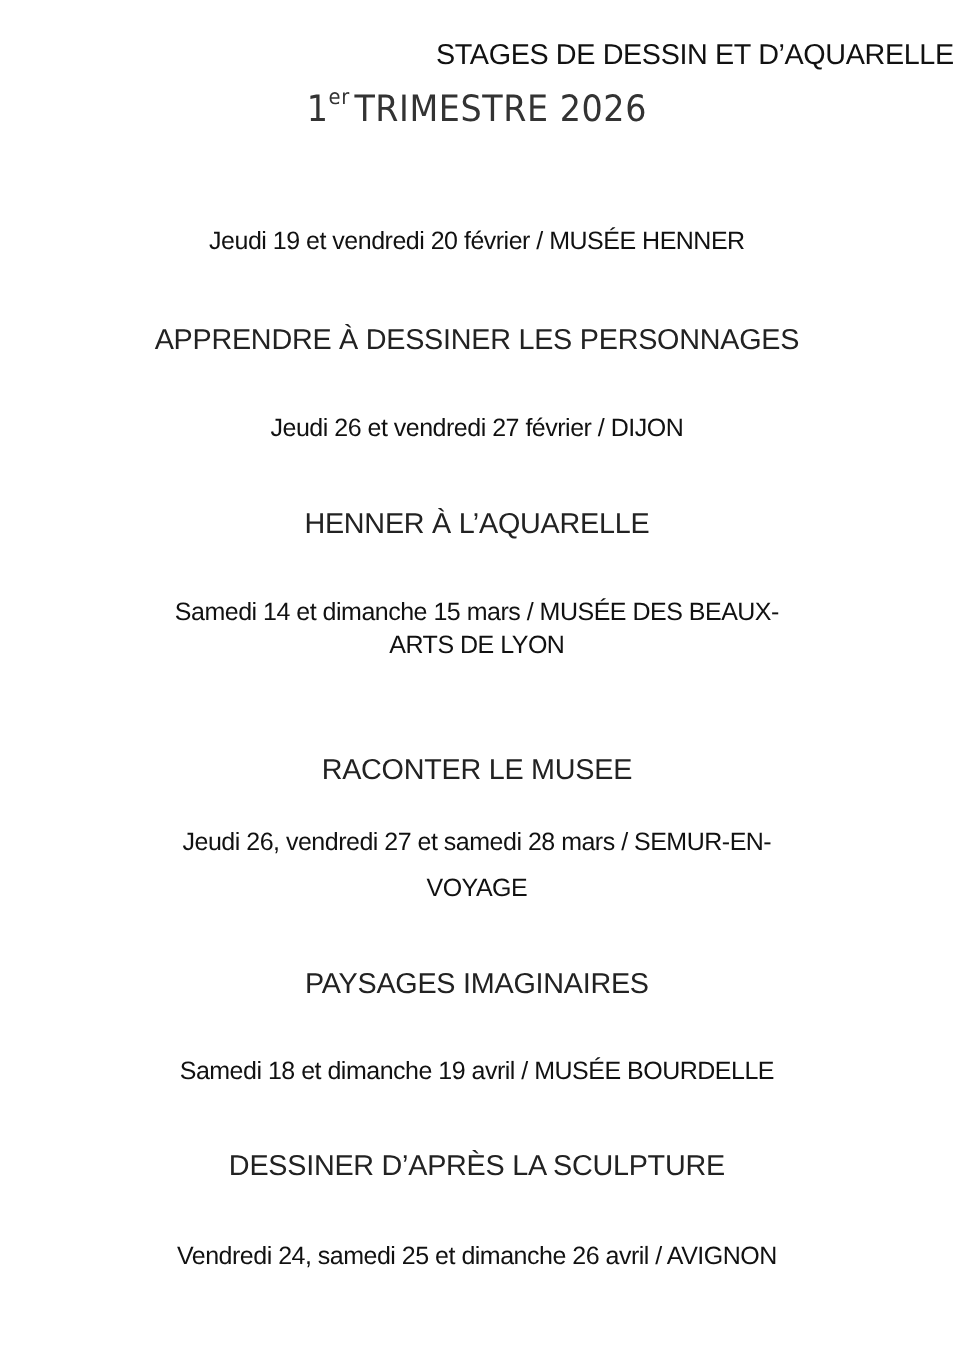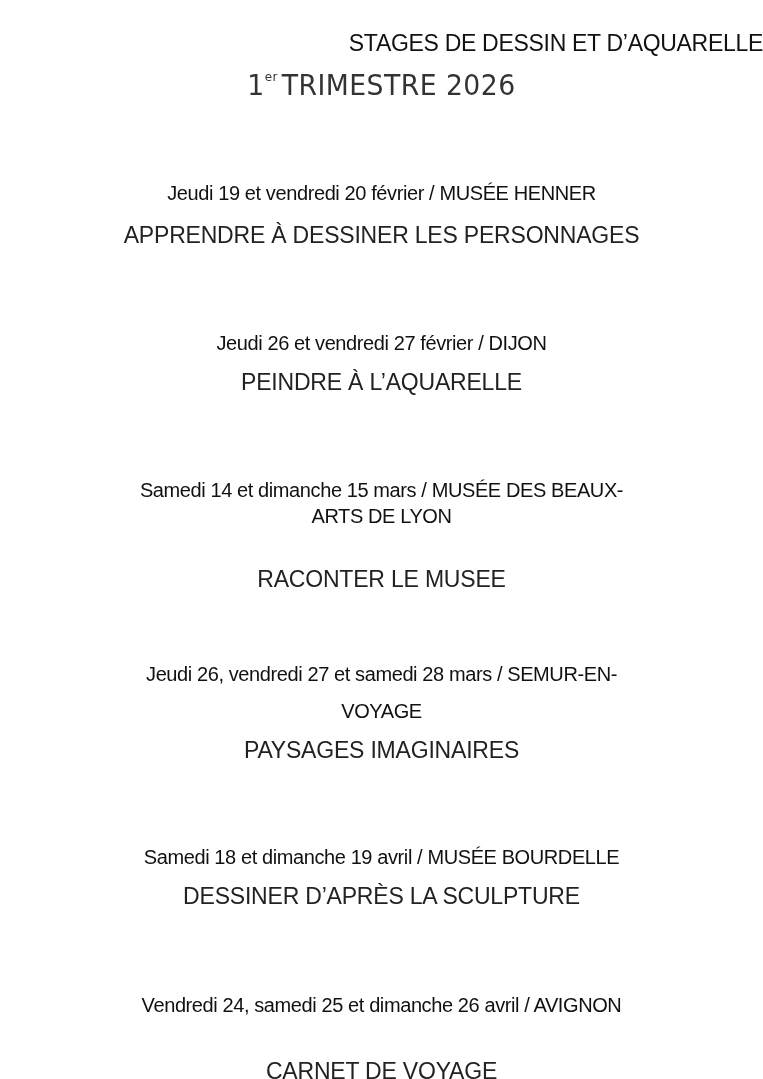--- a/index.html
+++ b/index.html
@@ -1,40 +1,40 @@
 <!DOCTYPE html>
 <html><head>
 <meta charset="utf-8">
 <style>
   html, body { margin: 0; padding: 0; background: #ffffff; }
   body { width: 763px; height: 1079px; position: relative; overflow: hidden;
          font-family: "Liberation Sans", "DejaVu Sans", sans-serif; color: #111111; }
   .line { position: absolute; left: 0; width: 763px; text-align: center; white-space: nowrap; }
   .title { font-size: 23px; letter-spacing: -0.3px; top: 30px; text-align: right; }
   .subtitle { font-size: 29px; font-weight: 300; top: 68px; color: #333; letter-spacing: 0.5px; font-family: "DejaVu Sans", sans-serif; font-weight: normal; transform: scaleX(0.92); }
-  .subtitle sup { font-size: 13px; vertical-align: 14px; margin-right: 4px; }
+  .subtitle sup { font-size: 17px; vertical-align: 14px; margin-right: 4px; }
   .date { font-size: 20px; letter-spacing: -0.4px; }
-  .name { font-size: 23px; letter-spacing: -0.2px; color: #222; }
+  .name { font-size: 23px; letter-spacing: -0.2px; color: #222; margin-top: 36px; }
 </style>
 </head>
 <body>
 
 <div>
   <div class="line title">STAGES DE DESSIN ET D’AQUARELLE</div>
   <div class="line subtitle"><span>1</span><sup>er</sup><span>TRIMESTRE 2026</span></div>
 </div>
 
 <div>
   <div>
     <div class="line date" style="top:182px">Jeudi 19 et vendredi 20 février / MUSÉE HENNER</div>
     <div class="line name" style="top:222px">APPRENDRE À DESSINER LES PERSONNAGES</div>
   </div>
   <div>
     <div class="line date" style="top:332px">Jeudi 26 et vendredi 27 février / DIJON</div>
-    <div class="line name" style="top:369px">PEINDRE À L’AQUARELLE</div>
+    <div class="line name" style="top:369px">HENNER À L’AQUARELLE</div>
   </div>
   <div>
     <div class="line date" style="top:479px">Samedi 14 et dimanche 15 mars / MUSÉE DES BEAUX-</div>
     <div class="line date" style="top:505px">ARTS DE LYON</div>
     <div class="line name" style="top:566px">RACONTER LE MUSEE</div>
   </div>
   <div>
     <div class="line date" style="top:663px">Jeudi 26, vendredi 27 et samedi 28 mars / SEMUR-EN-</div>
     <div class="line date" style="top:700px">VOYAGE</div>
     <div class="line name" style="top:737px">PAYSAGES IMAGINAIRES</div>

